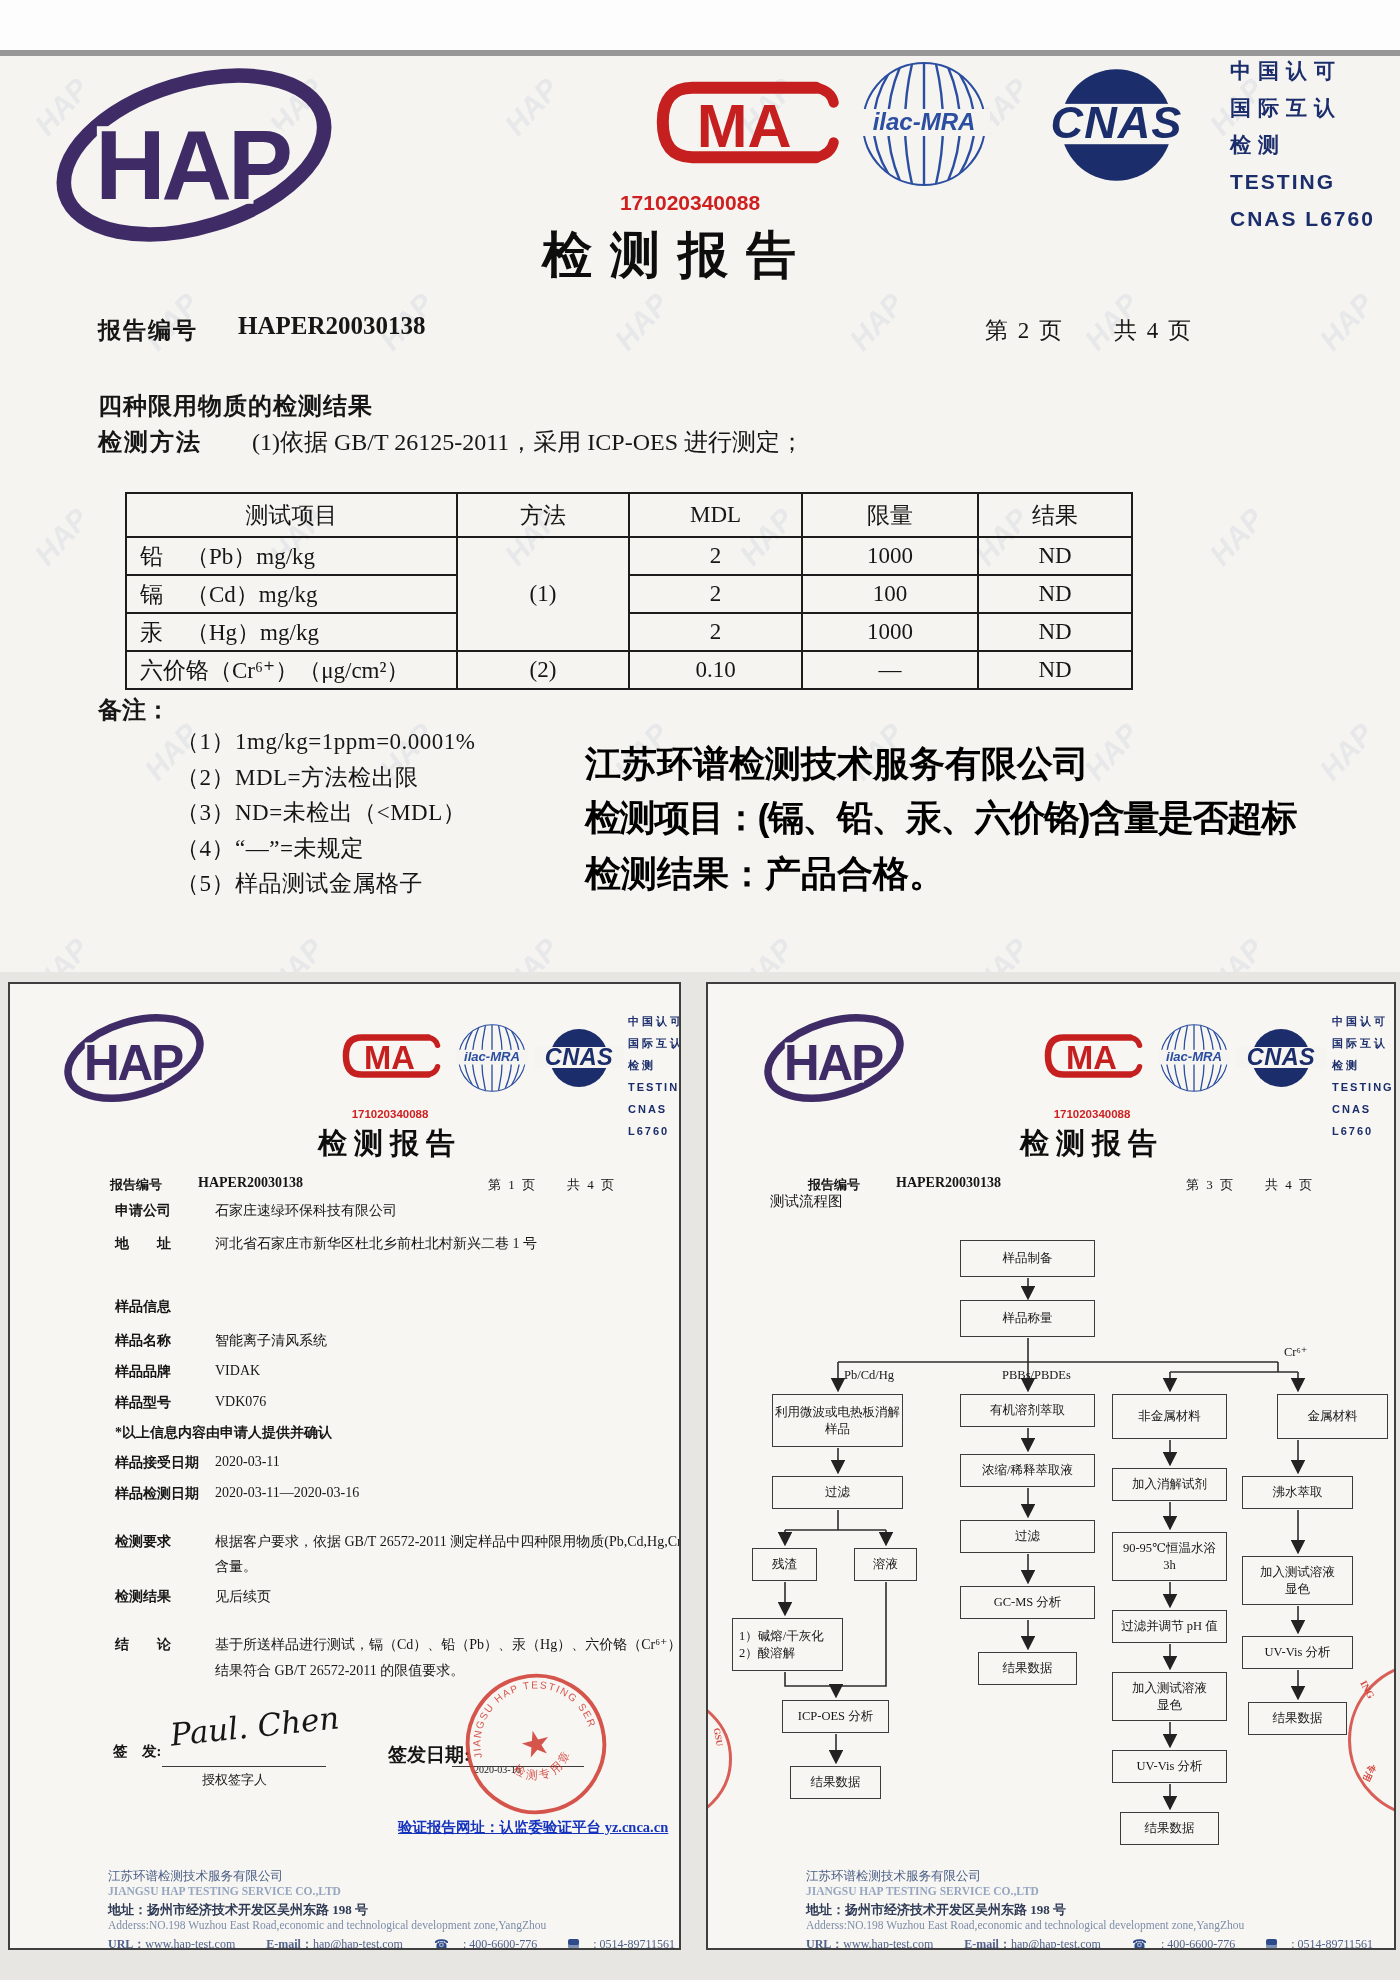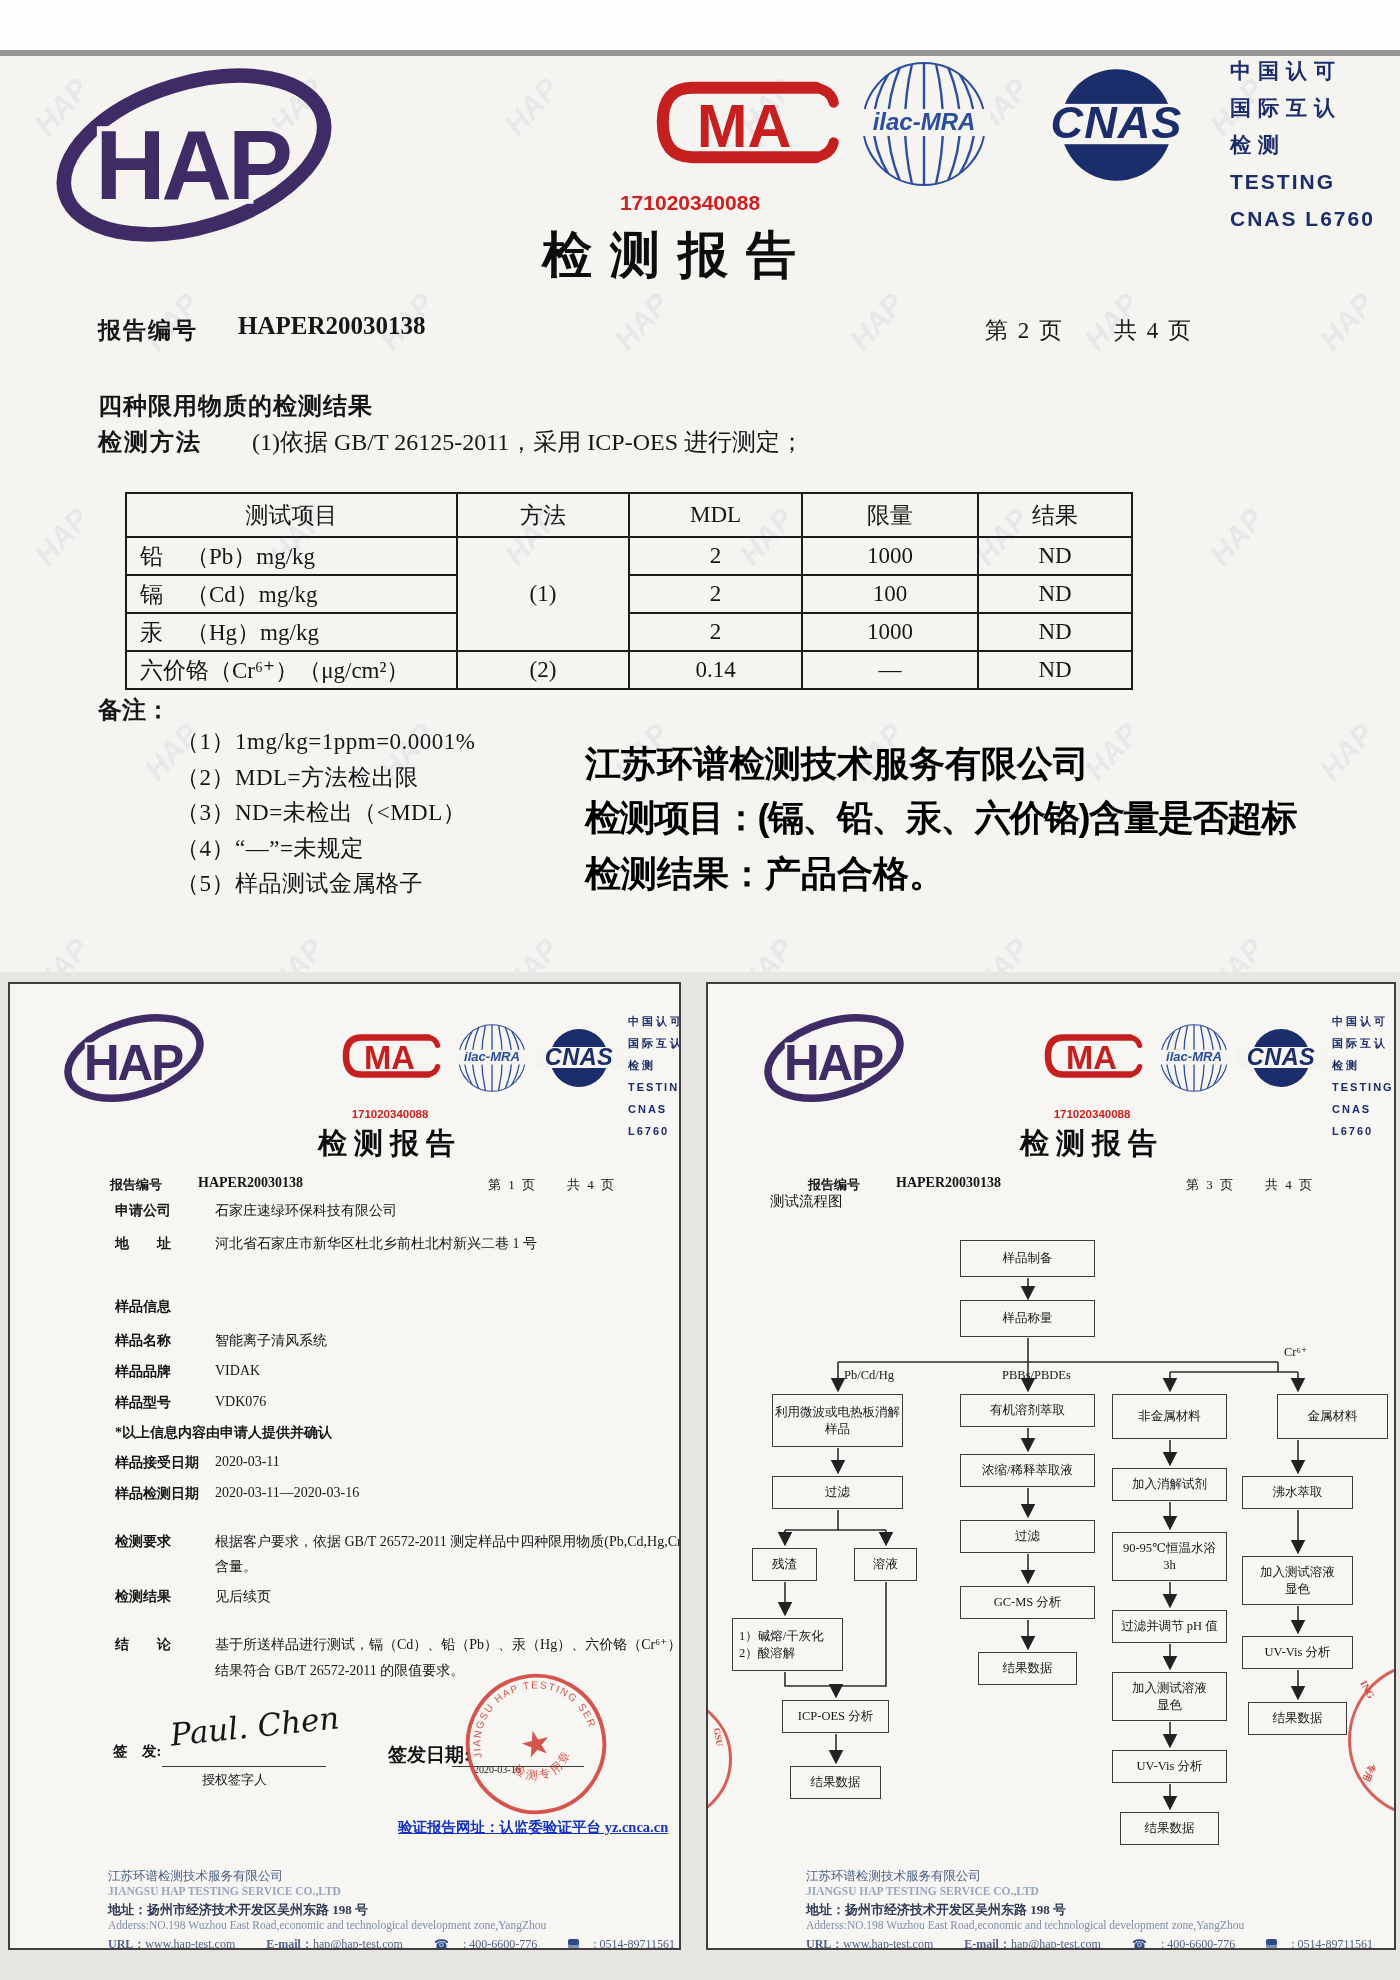--- a/index.html
+++ b/index.html
@@ -234,21 +234,21 @@
           </tr>
           <tr>
             <td class="item">汞　（Hg）mg/kg</td>
             <td>2</td>
             <td>1000</td>
             <td>ND</td>
           </tr>
           <tr>
             <td class="item">六价铬（Cr⁶⁺）（μg/cm²）</td>
             <td rowspan="1">(2)</td>
-            <td>0.14</td>
+            <td>0.10</td>
             <td>—</td>
             <td>ND</td>
           </tr>
         </tbody>
     </table>
   </div>
 
   <div class="abs lbl-b" style="left:98px;top:694px;font-size:24px">备注：</div>
   <div class="abs remarks" id="remarks" style="left:176px;top:726px">
       <div>（1）1mg/kg=1ppm=0.0001%</div>

